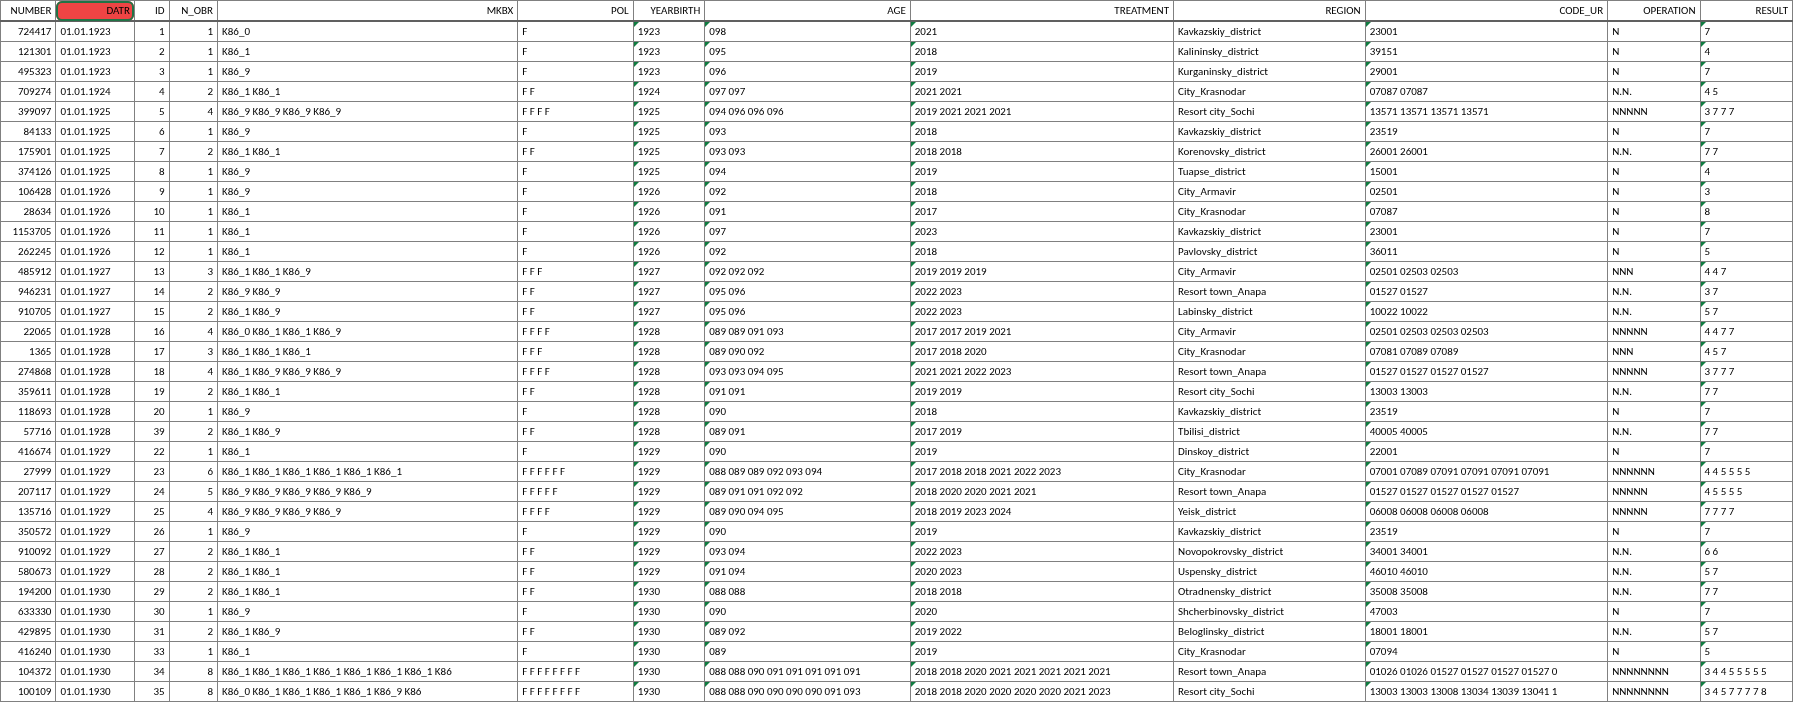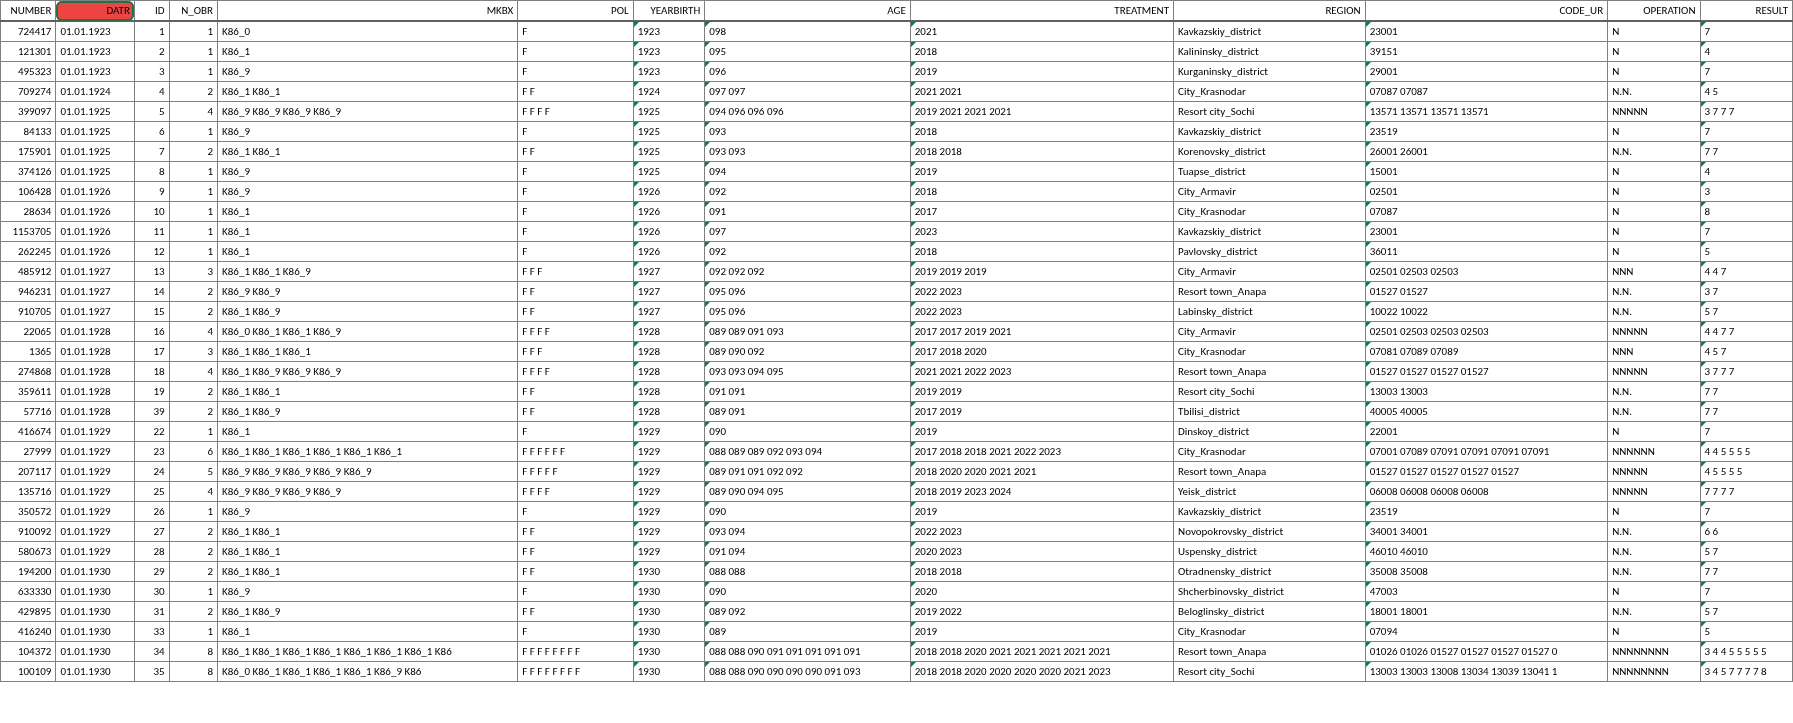--- a/index.html
+++ b/index.html
@@ -382,20 +382,35 @@
         <td class="txt">F F</td>
         <td class="txt tri">1928</td>
         <td class="txt tri">091 091</td>
         <td class="txt tri">2019 2019</td>
         <td class="txt">Resort city_Sochi</td>
         <td class="txt tri">13003 13003</td>
         <td class="txt">N.N.</td>
         <td class="txt tri">7 7</td>
       </tr>
       <tr>
+        <td class="num">118693</td>
+        <td class="txt">01.01.1928</td>
+        <td class="num">20</td>
+        <td class="num">1</td>
+        <td class="txt">K86_9</td>
+        <td class="txt">F</td>
+        <td class="txt tri">1928</td>
+        <td class="txt tri">090</td>
+        <td class="txt tri">2018</td>
+        <td class="txt">Kavkazskiy_district</td>
+        <td class="txt tri">23519</td>
+        <td class="txt">N</td>
+        <td class="txt tri">7</td>
+      </tr>
+      <tr>
         <td class="num">57716</td>
         <td class="txt">01.01.1928</td>
         <td class="num">39</td>
         <td class="num">2</td>
         <td class="txt">K86_1 K86_9</td>
         <td class="txt">F F</td>
         <td class="txt tri">1928</td>
         <td class="txt tri">089 091</td>
         <td class="txt tri">2017 2019</td>
         <td class="txt">Tbilisi_district</td>

